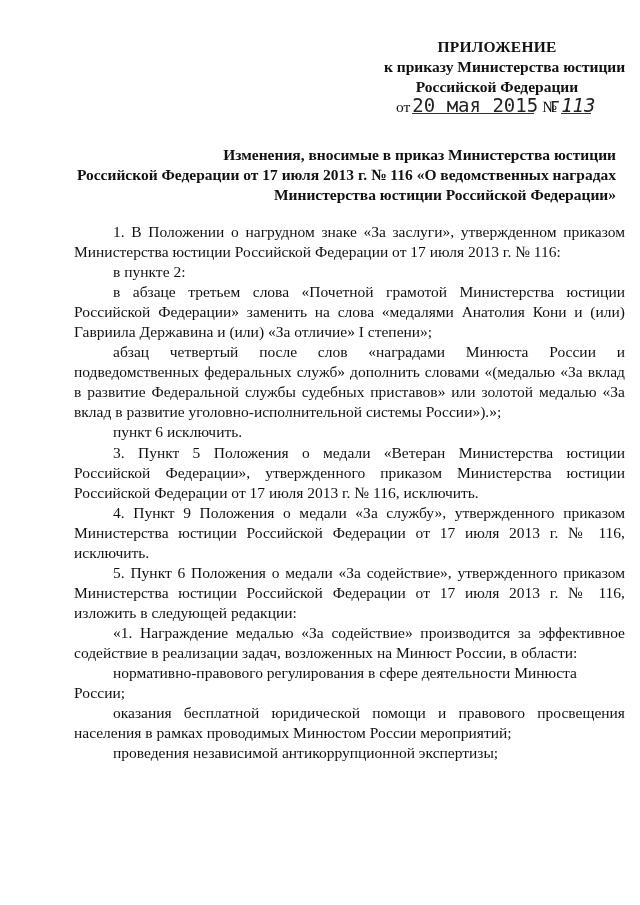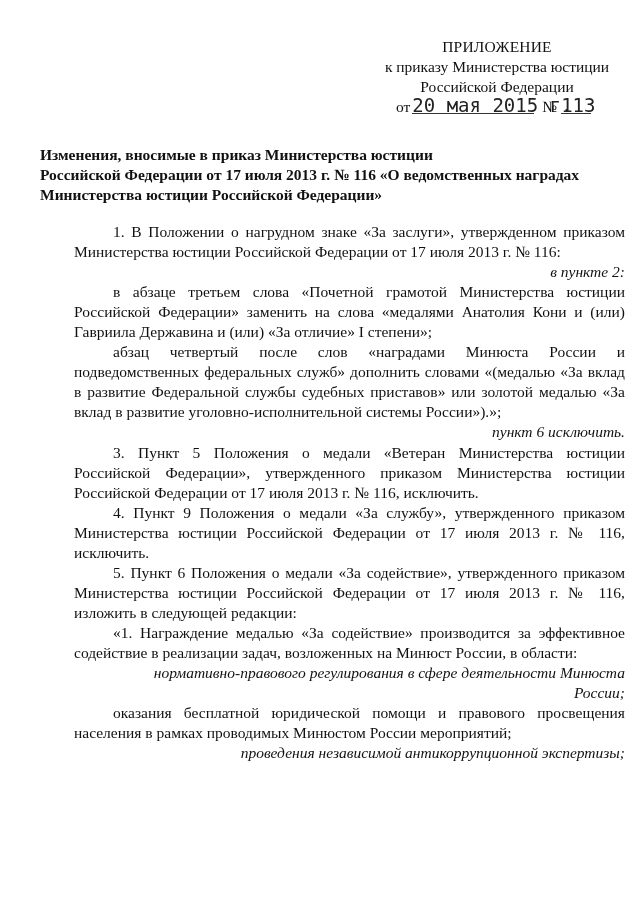--- a/index.html
+++ b/index.html
@@ -24,48 +24,48 @@
     
     .appendix {
       position: absolute;
       left: 384px;
       top: 37px;
       width: 226px;
       text-align: center;
       font-size: 15.5px;
       line-height: 20px;
     }
-    .appendix .line { display: block; white-space: nowrap; }
+    .appendix .line { display: block; white-space: nowrap; font-weight: bold; }
     .appendix .title-line { letter-spacing: 0.2px; }
     .date-line {
       display: block;
       white-space: nowrap;
       text-align: left;
       padding-left: 12px;
     }
     .handwritten {
       font-family: "DejaVu Sans Mono", "Liberation Mono", monospace;
       font-size: 19px;
       display: inline-block;
       border-bottom: 1px solid #333;
       line-height: 16px;
       text-align: center;
       color: #222;
     }
     .date-val { width: 122px; margin-left: 2px; }
-    .num-val { width: 30px; margin-left: 4px; }
+    .num-val { width: 30px; margin-left: 4px; font-style: italic; }
     .num-sign { margin-left: 8px; }
 
     
     .doc-title {
       position: absolute;
       left: 40px;
       top: 145px;
       width: 576px;
-      text-align: left;
+      text-align: right;
       font-weight: bold;
       font-size: 15.5px;
       line-height: 20px;
     }
     .doc-title .line { display: block; white-space: nowrap; }
 
     
     .body {
       position: absolute;
       left: 53px;
@@ -74,21 +74,21 @@
       font-size: 15.5px;
       line-height: 20.05px;
       margin-left: 21px;
     }
     .body p {
       margin: 0;
       text-align: justify;
       text-indent: 39px;
       hyphens: none;
     }
-    .body p.indent-only { text-align: right; font-style: italic; }
+    .body p.indent-only { text-align: left; }
   </style>
 </head>
 <body>
 
 <div class="page">
 
   <div class="appendix">
     <span class="line title-line">ПРИЛОЖЕНИЕ</span>
     <span class="line">к приказу Министерства юстиции</span>
     <span class="line">Российской Федерации</span>

